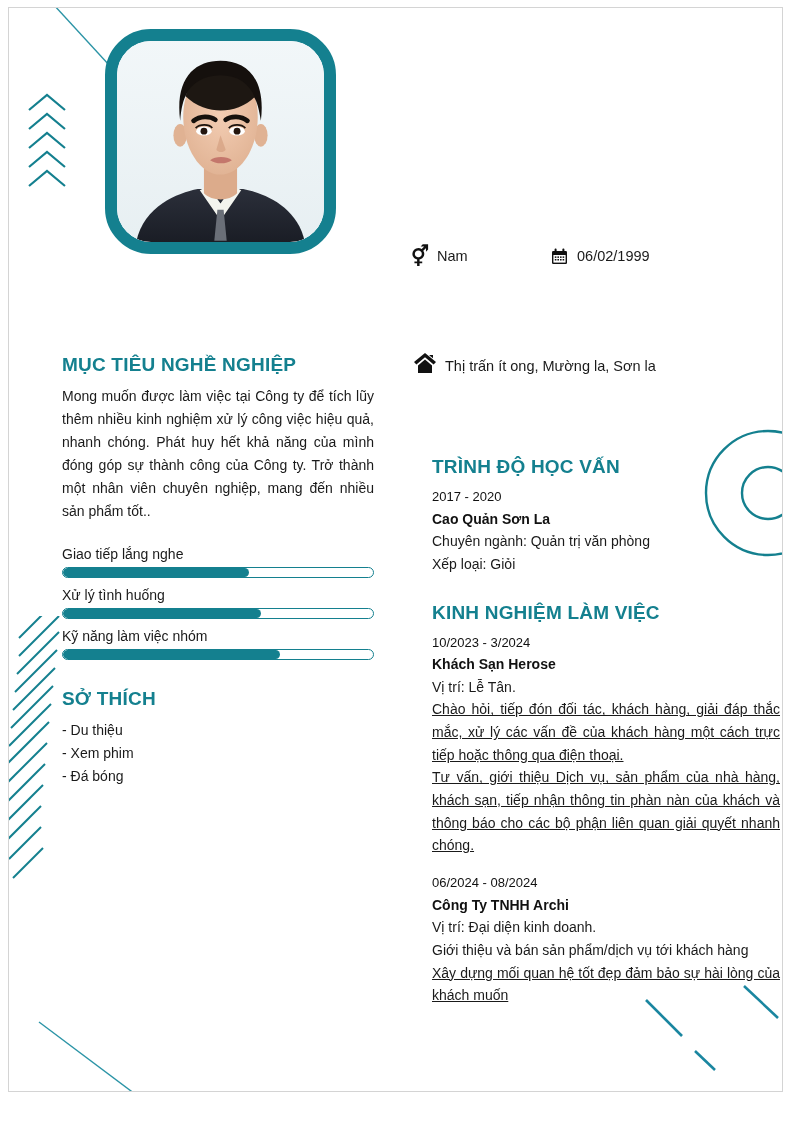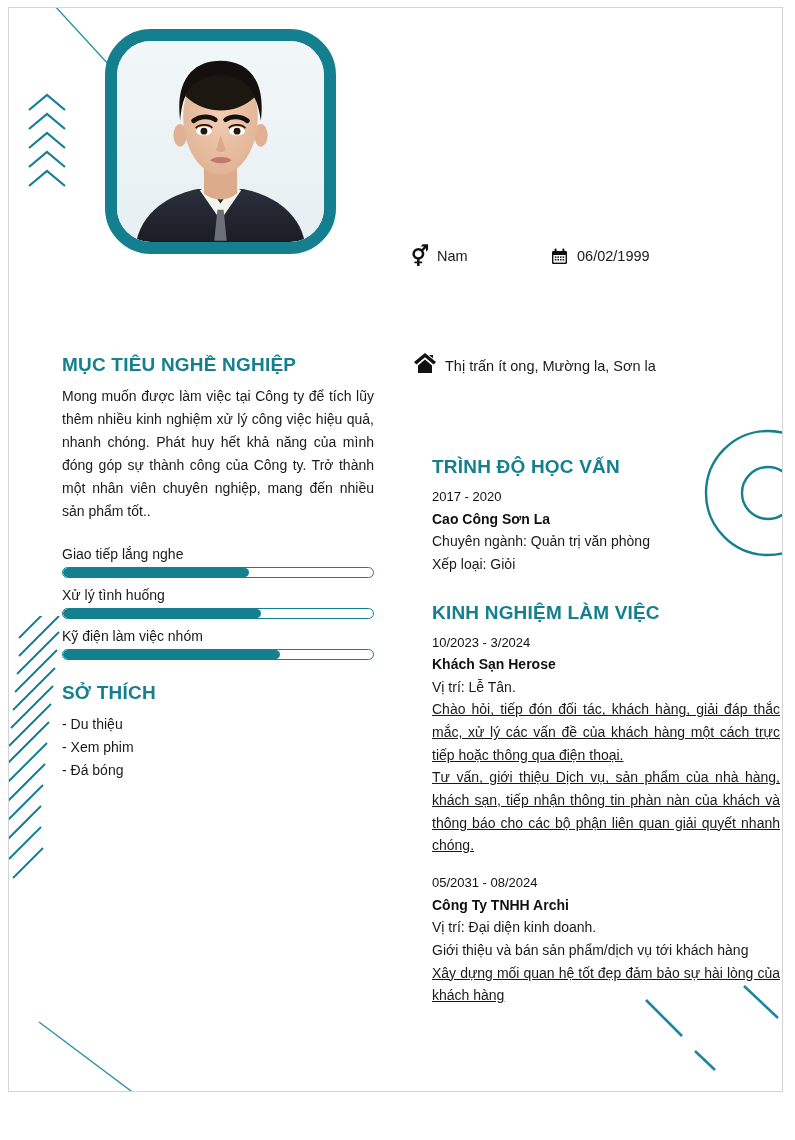--- a/index.html
+++ b/index.html
@@ -155,21 +155,21 @@
   .body-text {
     font-size: 14px;
     line-height: 1.65;
     color: #1a1a1a;
     text-align: justify;
     margin: 0;
   }
 
   .sec { margin-bottom: 0; }
   .sec.skills { margin-top: 22px; }
-  .sec.hobbies { margin-top: 22px; }
+  .sec.hobbies { margin-top: 28px; }
 
   .skill { margin-bottom: 9px; }
   .skill-label {
     font-size: 14px;
     color: #1a1a1a;
     margin-bottom: 5px;
   }
   .bar-track {
     position: relative;
     height: 11px;
@@ -387,62 +387,62 @@
         </div>
 
         <div class="skill">
           <div class="skill-label">Xử lý tình huống</div>
           <div class="bar-track">
             <div class="bar-fill" style="width: 64%;"></div>
           </div>
         </div>
 
         <div class="skill">
-          <div class="skill-label">Kỹ điện làm việc nhóm</div>
+          <div class="skill-label">Kỹ năng làm việc nhóm</div>
           <div class="bar-track">
             <div class="bar-fill" style="width: 70%;"></div>
           </div>
         </div>
       </div>
 
       <div class="sec hobbies">
         <h2 class="sec-title">SỞ THÍCH</h2>
         <div class="hobby-item">- Du thiệu</div>
         <div class="hobby-item">- Xem phim</div>
         <div class="hobby-item">- Đá bóng</div>
       </div>
     </div>
 
     <div class="col-right">
 
       <div class="sec">
         <h2 class="sec-title right">TRÌNH ĐỘ HỌC VẤN</h2>
         <div class="entry">
           <div class="entry-date">2017 - 2020</div>
-          <div class="entry-org">Cao Công Sơn La</div>
+          <div class="entry-org">Cao Quản Sơn La</div>
           <div class="entry-line">Chuyên ngành: Quản trị văn phòng</div>
           <div class="entry-line">Xếp loại: Giỏi</div>
         </div>
       </div>
 
       <div class="sec exp">
         <h2 class="sec-title right">KINH NGHIỆM LÀM VIỆC</h2>
 
         <div class="entry">
           <div class="entry-date">10/2023 - 3/2024</div>
           <div class="entry-org">Khách Sạn Herose</div>
           <div class="entry-line">Vị trí: Lễ Tân.</div>
           <p class="entry-para">Chào hỏi, tiếp đón đối tác, khách hàng, giải đáp thắc mắc, xử lý các vấn đề của khách hàng một cách trực tiếp hoặc thông qua điện thoại.</p>
           <p class="entry-para">Tư vấn, giới thiệu Dịch vụ, sản phẩm của nhà hàng, khách sạn, tiếp nhận thông tin phàn nàn của khách và thông báo cho các bộ phận liên quan giải quyết nhanh chóng.</p>
         </div>
 
         <div class="entry">
-          <div class="entry-date">05/2031 - 08/2024</div>
+          <div class="entry-date">06/2024 - 08/2024</div>
           <div class="entry-org">Công Ty TNHH Archi</div>
           <div class="entry-line">Vị trí: Đại diện kinh doanh.</div>
           <div class="entry-line">Giới thiệu và bán sản phẩm/dịch vụ tới khách hàng</div>
-          <p class="entry-para">Xây dựng mối quan hệ tốt đẹp đảm bảo sự hài lòng của khách hàng</p>
+          <p class="entry-para">Xây dựng mối quan hệ tốt đẹp đảm bảo sự hài lòng của khách muốn</p>
         </div>
       </div>
     </div>
 
   </div>
 </div>
 
 </body></html>

